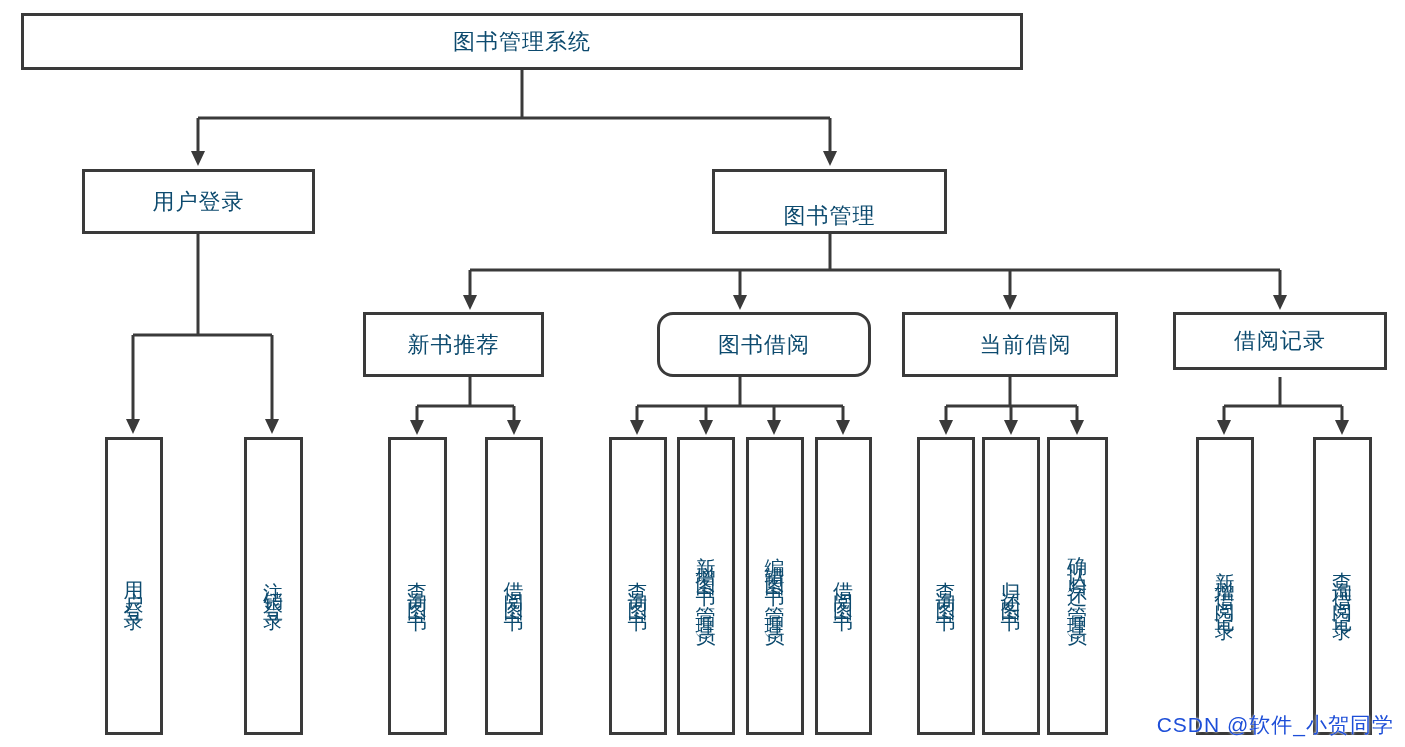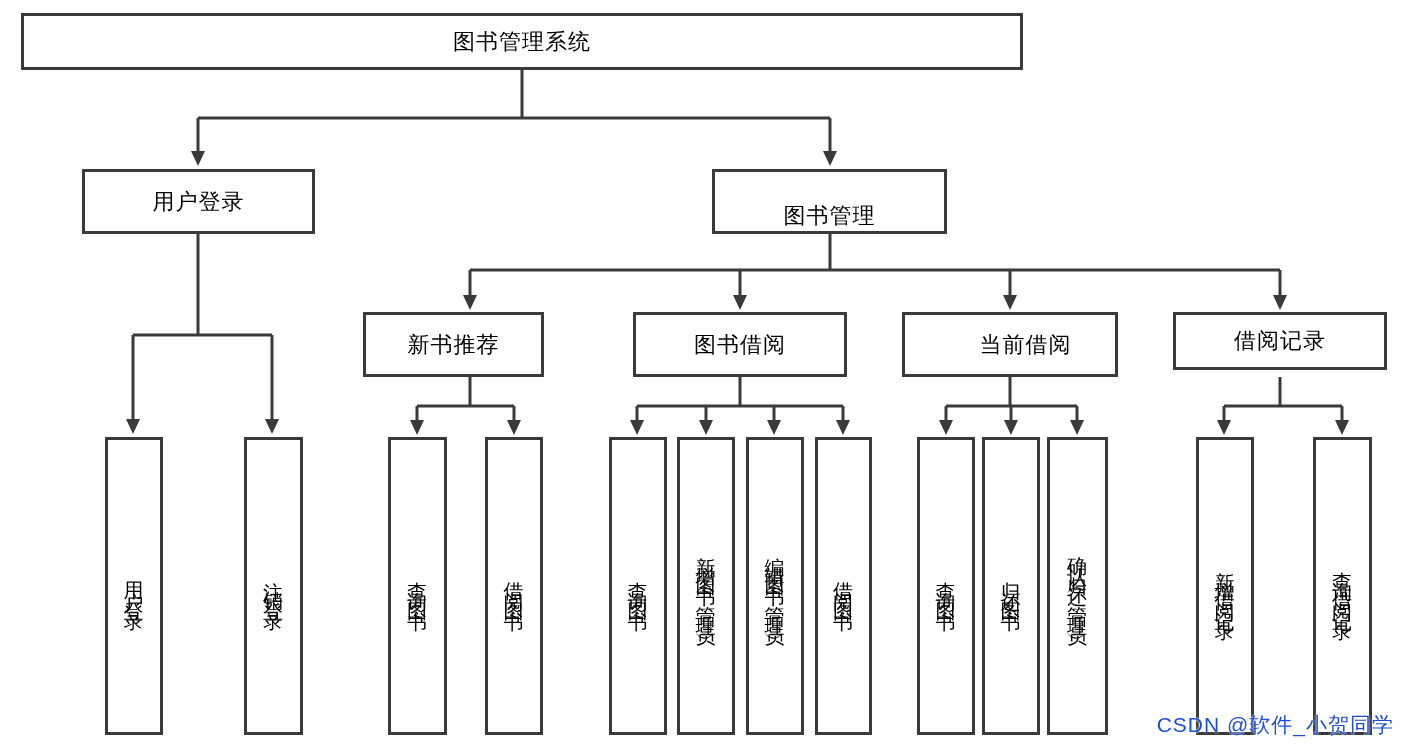--- a/index.html
+++ b/index.html
@@ -22,21 +22,21 @@
     stroke-width: 3;
   }
   .node {
     position: absolute;
     box-sizing: border-box;
     border: 3px solid #3a3a3a;
     background: #ffffff;
     display: flex;
     align-items: center;
     justify-content: center;
-    color: #000000;
+    color: #0c4a6e;
   }
   .hnode { font-size: 22px; letter-spacing: 1px; white-space: nowrap; }
   .vnode {
     font-size: 20px;
     writing-mode: vertical-rl;
     text-orientation: mixed;
     letter-spacing: 10px;
     line-height: 1;
   }
   .vnode .lbl { display: block; }
@@ -111,21 +111,21 @@
   <div class="node hnode" style="left:82px; top:169px; width:233px; height:65px;">
     <span class="lbl">用户登录</span>
   </div>
   <div class="node hnode" style="left:712px; top:169px; width:235px; height:65px;align-items:flex-end;">
     <span class="lbl">图书管理</span>
   </div>
 
   <div class="node hnode" style="left:363px; top:312px; width:181px; height:65px;">
     <span class="lbl">新书推荐</span>
   </div>
-  <div class="node hnode" style="left:633px; top:312px; width:214px; height:65px;">
+  <div class="node hnode" style="left:657px; top:312px; width:214px; height:65px;border-radius:16px;">
     <span class="lbl">图书借阅</span>
   </div>
   <div class="node hnode" style="left:902px; top:312px; width:216px; height:65px;padding-left:31px;">
     <span class="lbl">当前借阅</span>
   </div>
   <div class="node hnode" style="left:1173px; top:312px; width:214px; height:58px;">
     <span class="lbl">借阅记录</span>
   </div>
 
   <div class="node vnode" style="left:105px; top:437px; width:58px; height:298px;">

